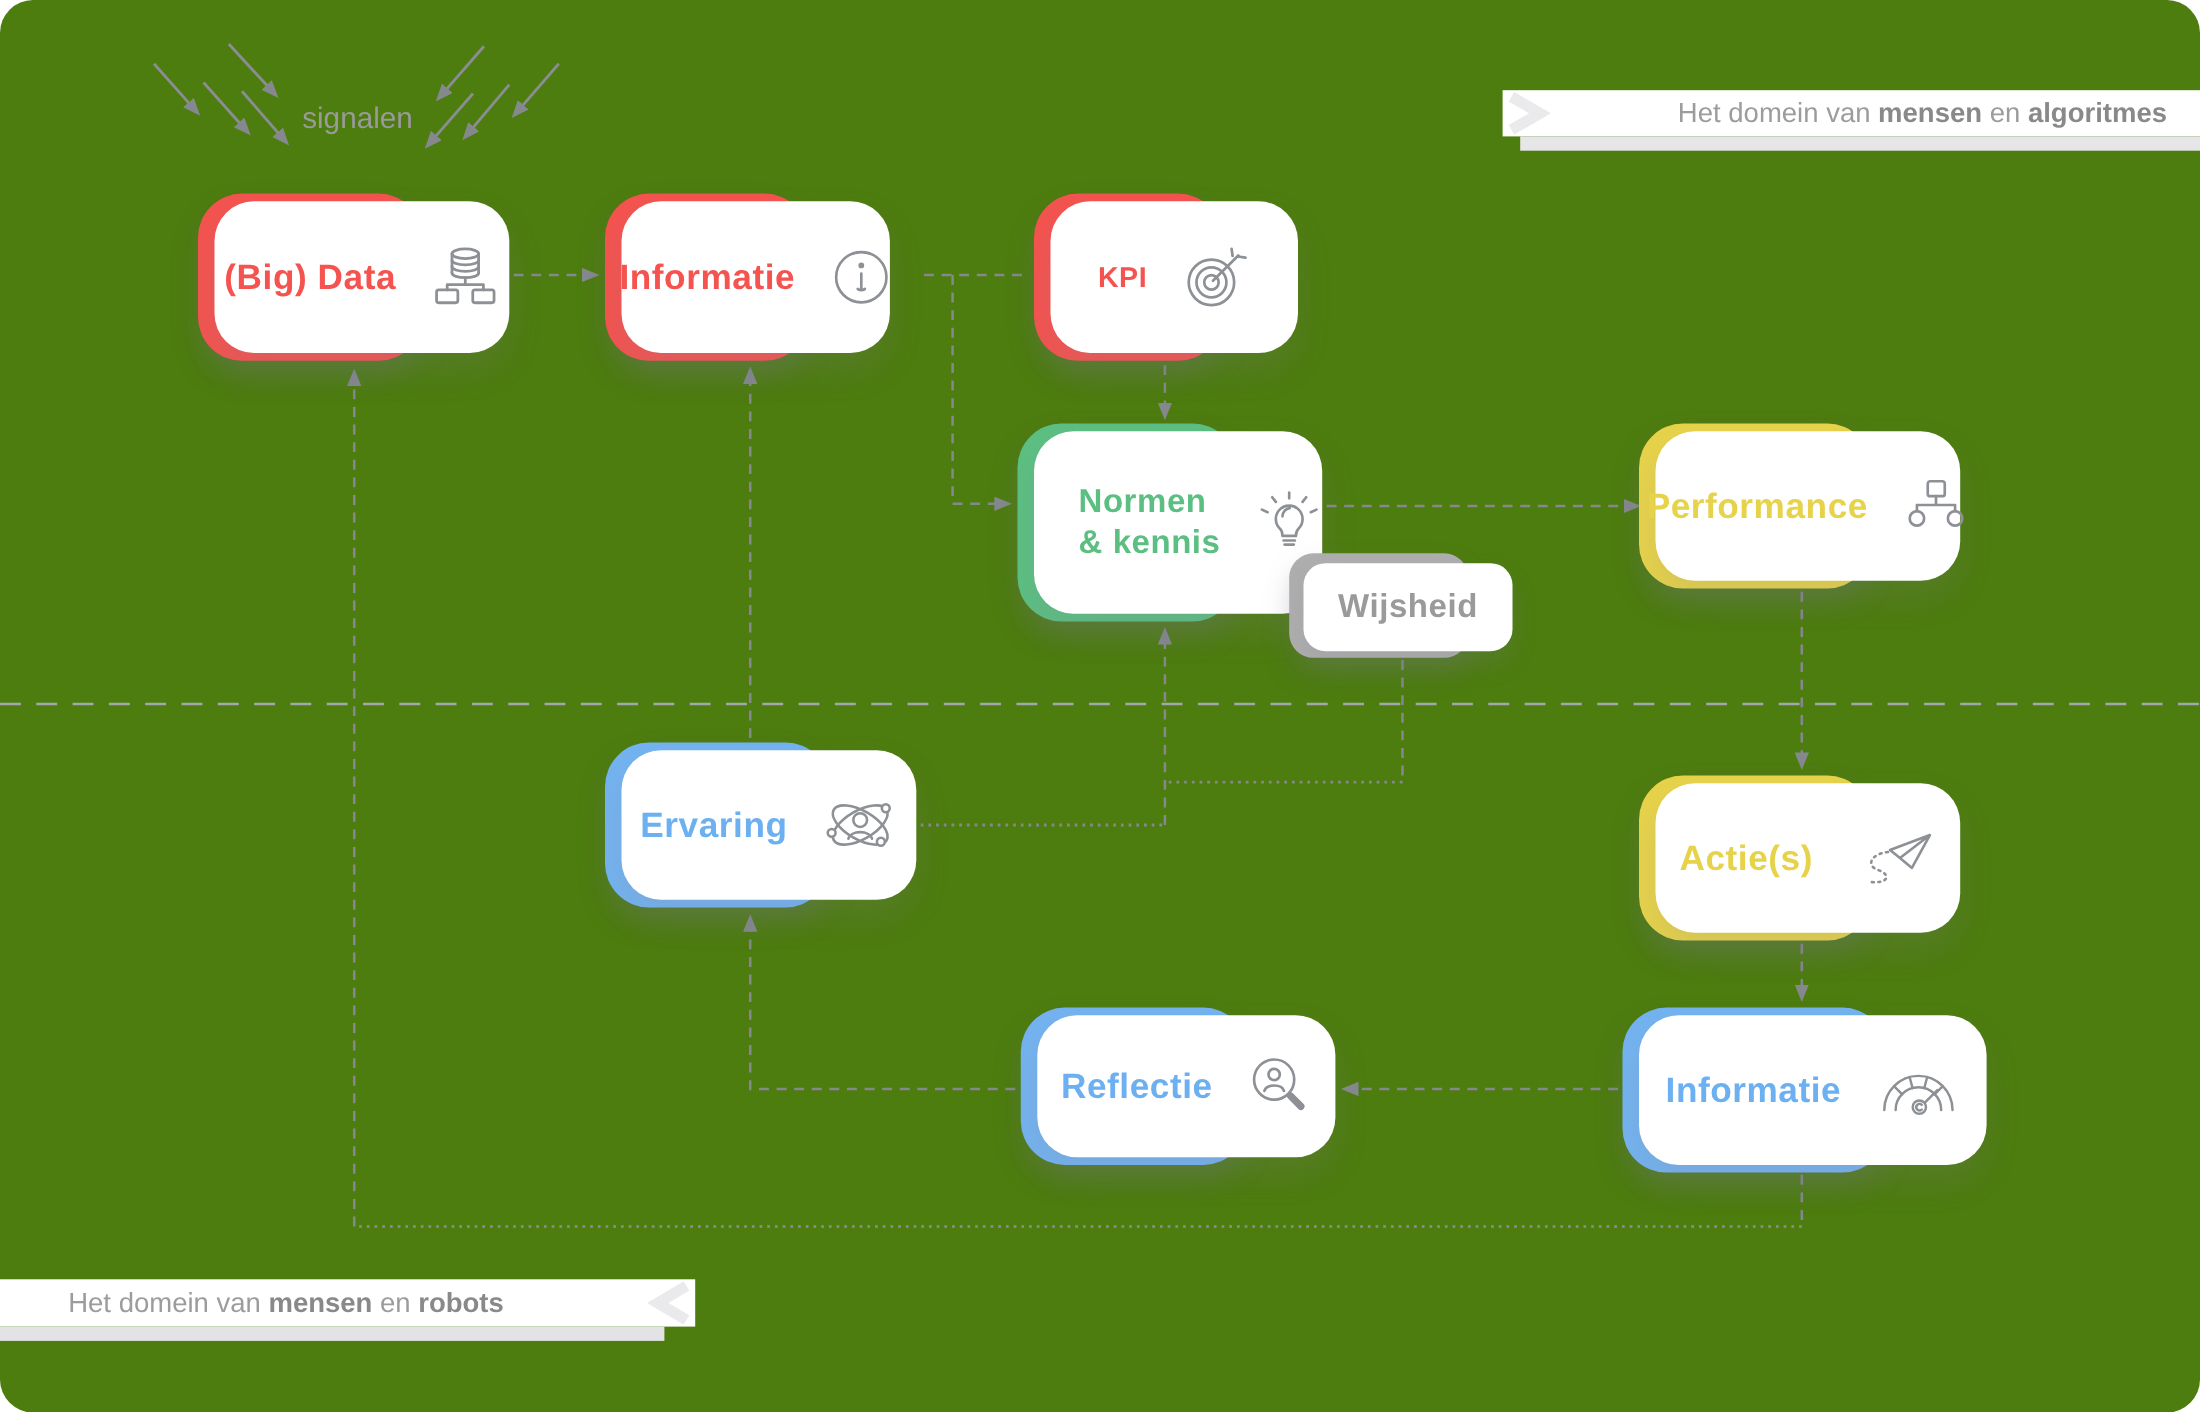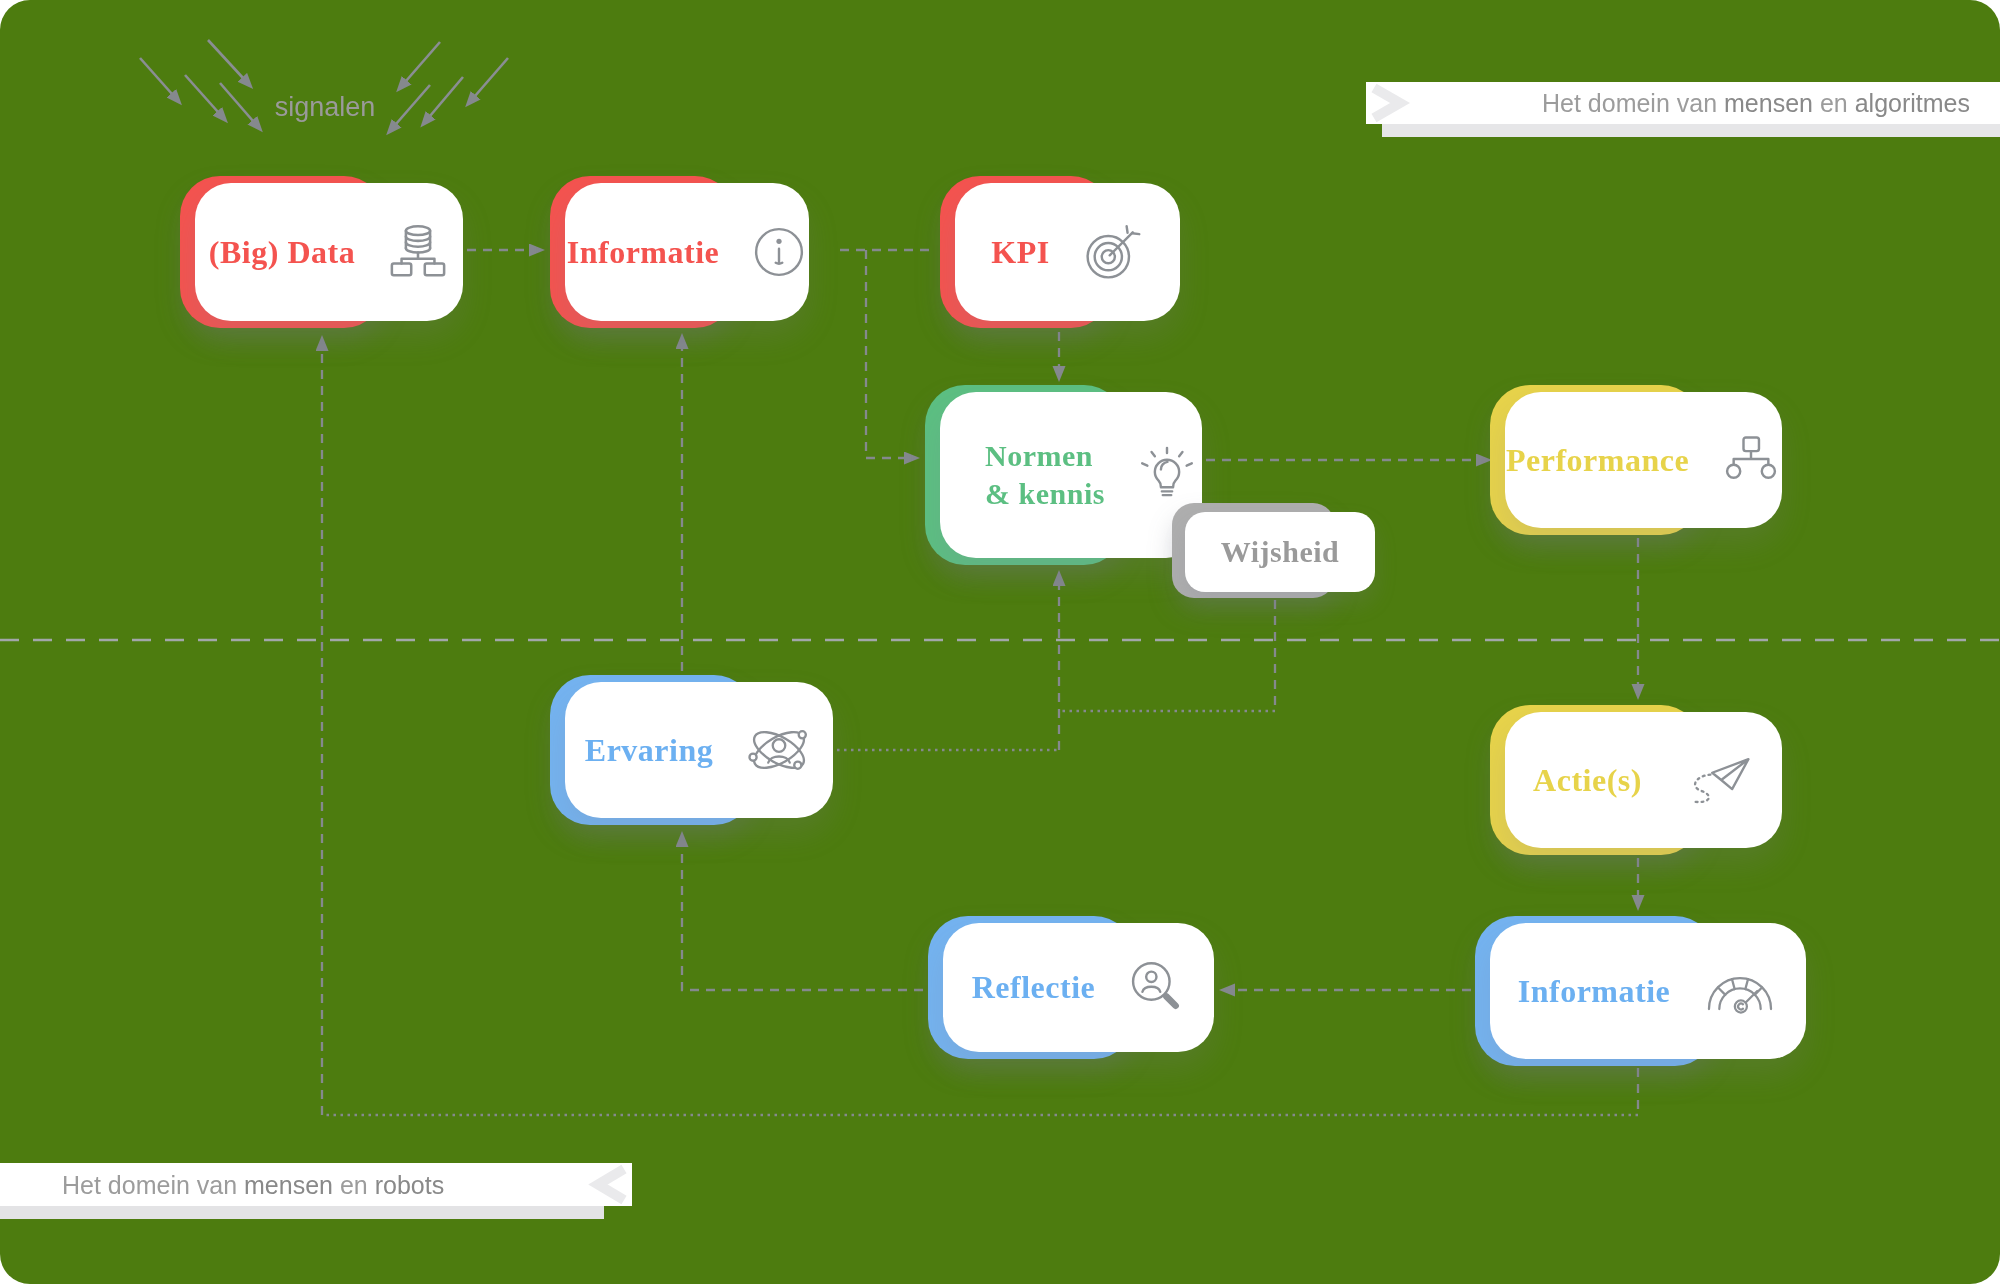--- a/index.html
+++ b/index.html
@@ -15,43 +15,43 @@
   .divider{fill:none;stroke:#a3a6aa;stroke-width:2.4;stroke-dasharray:19 14;}
   .sig{fill:none;stroke:#8a8e93;stroke-width:2.6;}
   text.sig-label{fill:#9a9a9a;font-size:27px;font-family:"Liberation Sans",sans-serif;}
 
   
   .node{position:absolute;z-index:3;}
   .backing{position:absolute;left:-15px;top:-7px;bottom:-7px;width:76%;border-radius:40px;
            box-shadow:0 14px 24px rgba(110,115,130,.25);}
   .card{position:absolute;left:0;top:0;right:0;bottom:0;background:#fff;border-radius:36px;
         box-shadow:0 16px 30px rgba(125,130,145,.18);
-        display:flex;align-items:center;justify-content:center;gap:32px;padding:0 18px;box-sizing:border-box;font-family:Liberation Serif, serif;}
+        display:flex;align-items:center;justify-content:center;gap:32px;padding:0 18px;box-sizing:border-box;}
   .label{font-weight:700;font-size:32px;letter-spacing:.5px;white-space:nowrap;}
   .red    .backing{background:#f4534f;} .red    .label{color:#f4534f;}
   .green  .backing{background:#5cbf82;} .green  .label{color:#5cbf82;}
   .yellow .backing{background:#e7d34a;} .yellow .label{color:#e7d34a;}
   .blue   .backing{background:#74b3f0;} .blue   .label{color:#6cb0f1;}
   .gray   .backing{background:#aeaeae;} .gray   .label{color:#9a9a9a;}
   .node.small .backing{left:-13px;top:-9px;bottom:-6px;border-radius:22px;width:86%;}
   .node.small .card{border-radius:20px;box-shadow:0 12px 22px rgba(125,130,145,.20);}
   .node.small .label{font-size:30px;}
-  .kpi-size .label{font-size:32px;text-align:right;}
+  .kpi-size .label{font-size:26px;text-align:right;}
   .label-lines{display:flex;flex-direction:column;line-height:1.27;text-align:left;margin-left:40px;}
   .label-lines .label{font-size:30px;}
   .icon{flex:none;stroke:#8d9196;fill:none;stroke-width:2.6;stroke-linecap:round;stroke-linejoin:round;}
   .icon .fillpart{fill:#8d9196;stroke:none;}
   .icon .whitefill{fill:#ffffff;}
   .icon .traildot{stroke-dasharray:2 4.5;}
 
   
   .ribbon{position:absolute;z-index:4;background:#ffffff;}
   .ribbon .rtext{position:absolute;top:50%;transform:translateY(-50%);
         font-size:25px;color:#9c9c9c;white-space:nowrap;}
-  .ribbon .rtext b{color:#898989;font-weight:400;}
+  .ribbon .rtext b{color:#898989;font-weight:700;}
   .ribbon-top{left:1366px;top:82px;width:634px;height:42px;}
   .ribbon-top .strip{position:absolute;left:16px;right:0;top:42px;height:13px;background:#e6e6e8;}
   .ribbon-top .rtext{right:30px;}
   .ribbon-bottom{left:0;top:1163px;width:632px;height:43px;}
   .ribbon-bottom .strip{position:absolute;left:0;width:604px;top:43px;height:13px;background:#e3e3e5;}
   .ribbon-bottom .rtext{left:62px;}
   .chev{position:absolute;top:0;}
   .chev polyline{fill:none;stroke:#eaeaec;stroke-width:10;}
 </style>
 </head>

